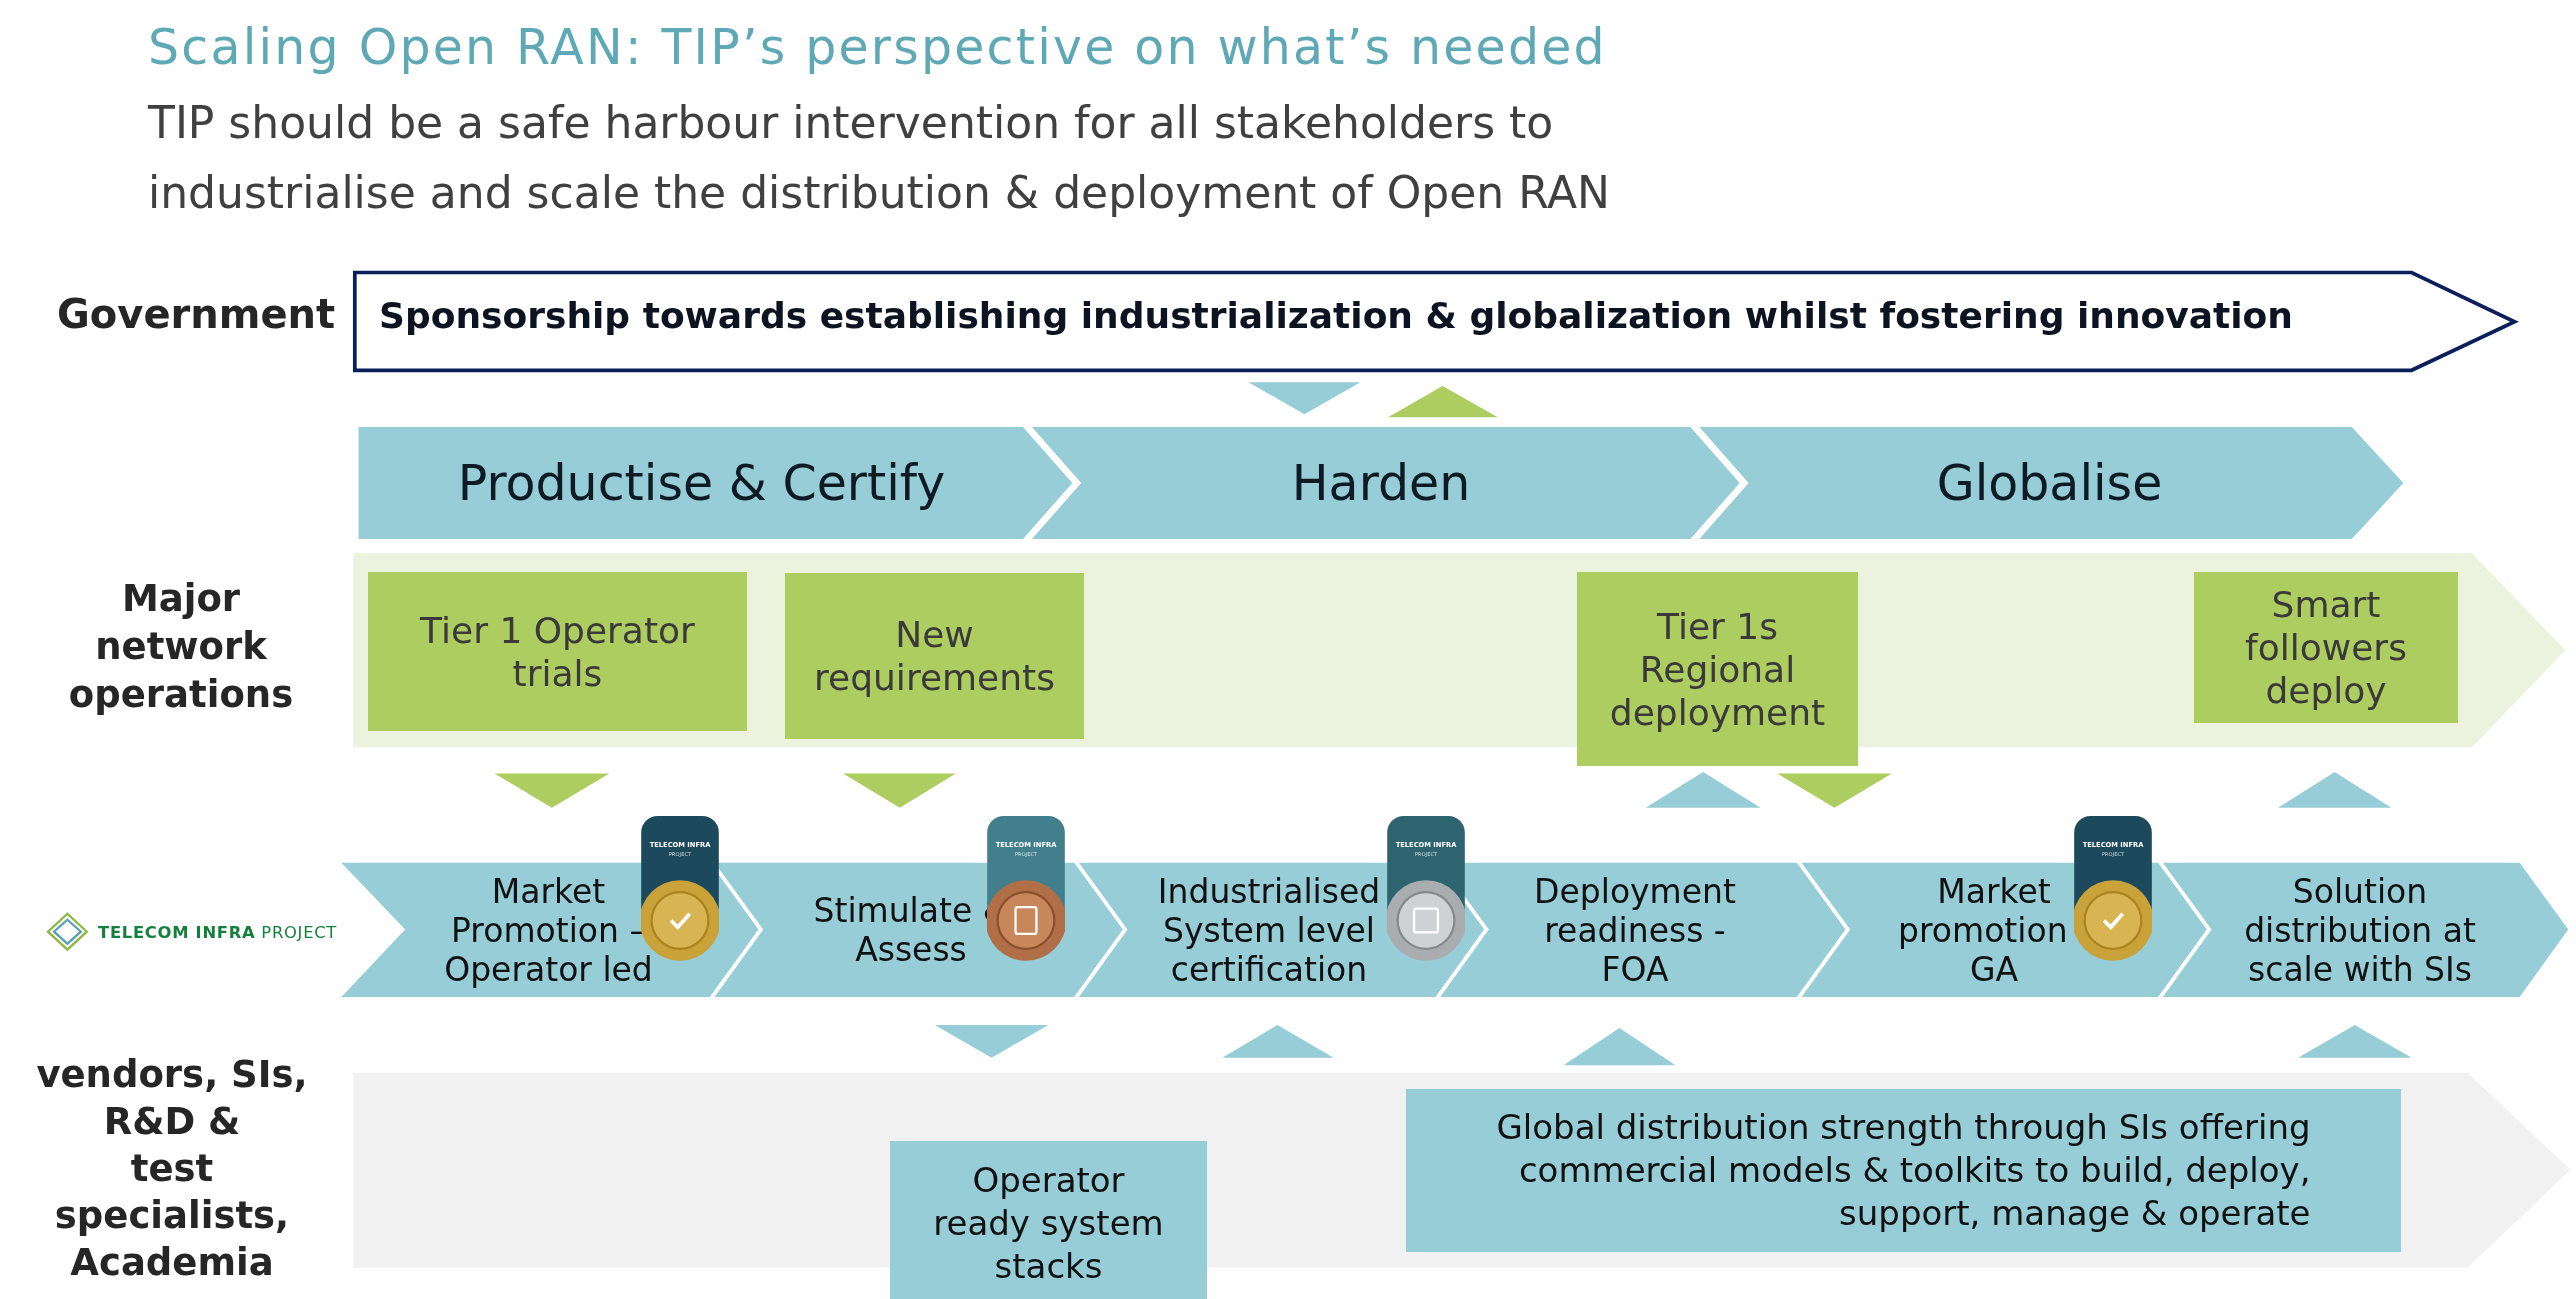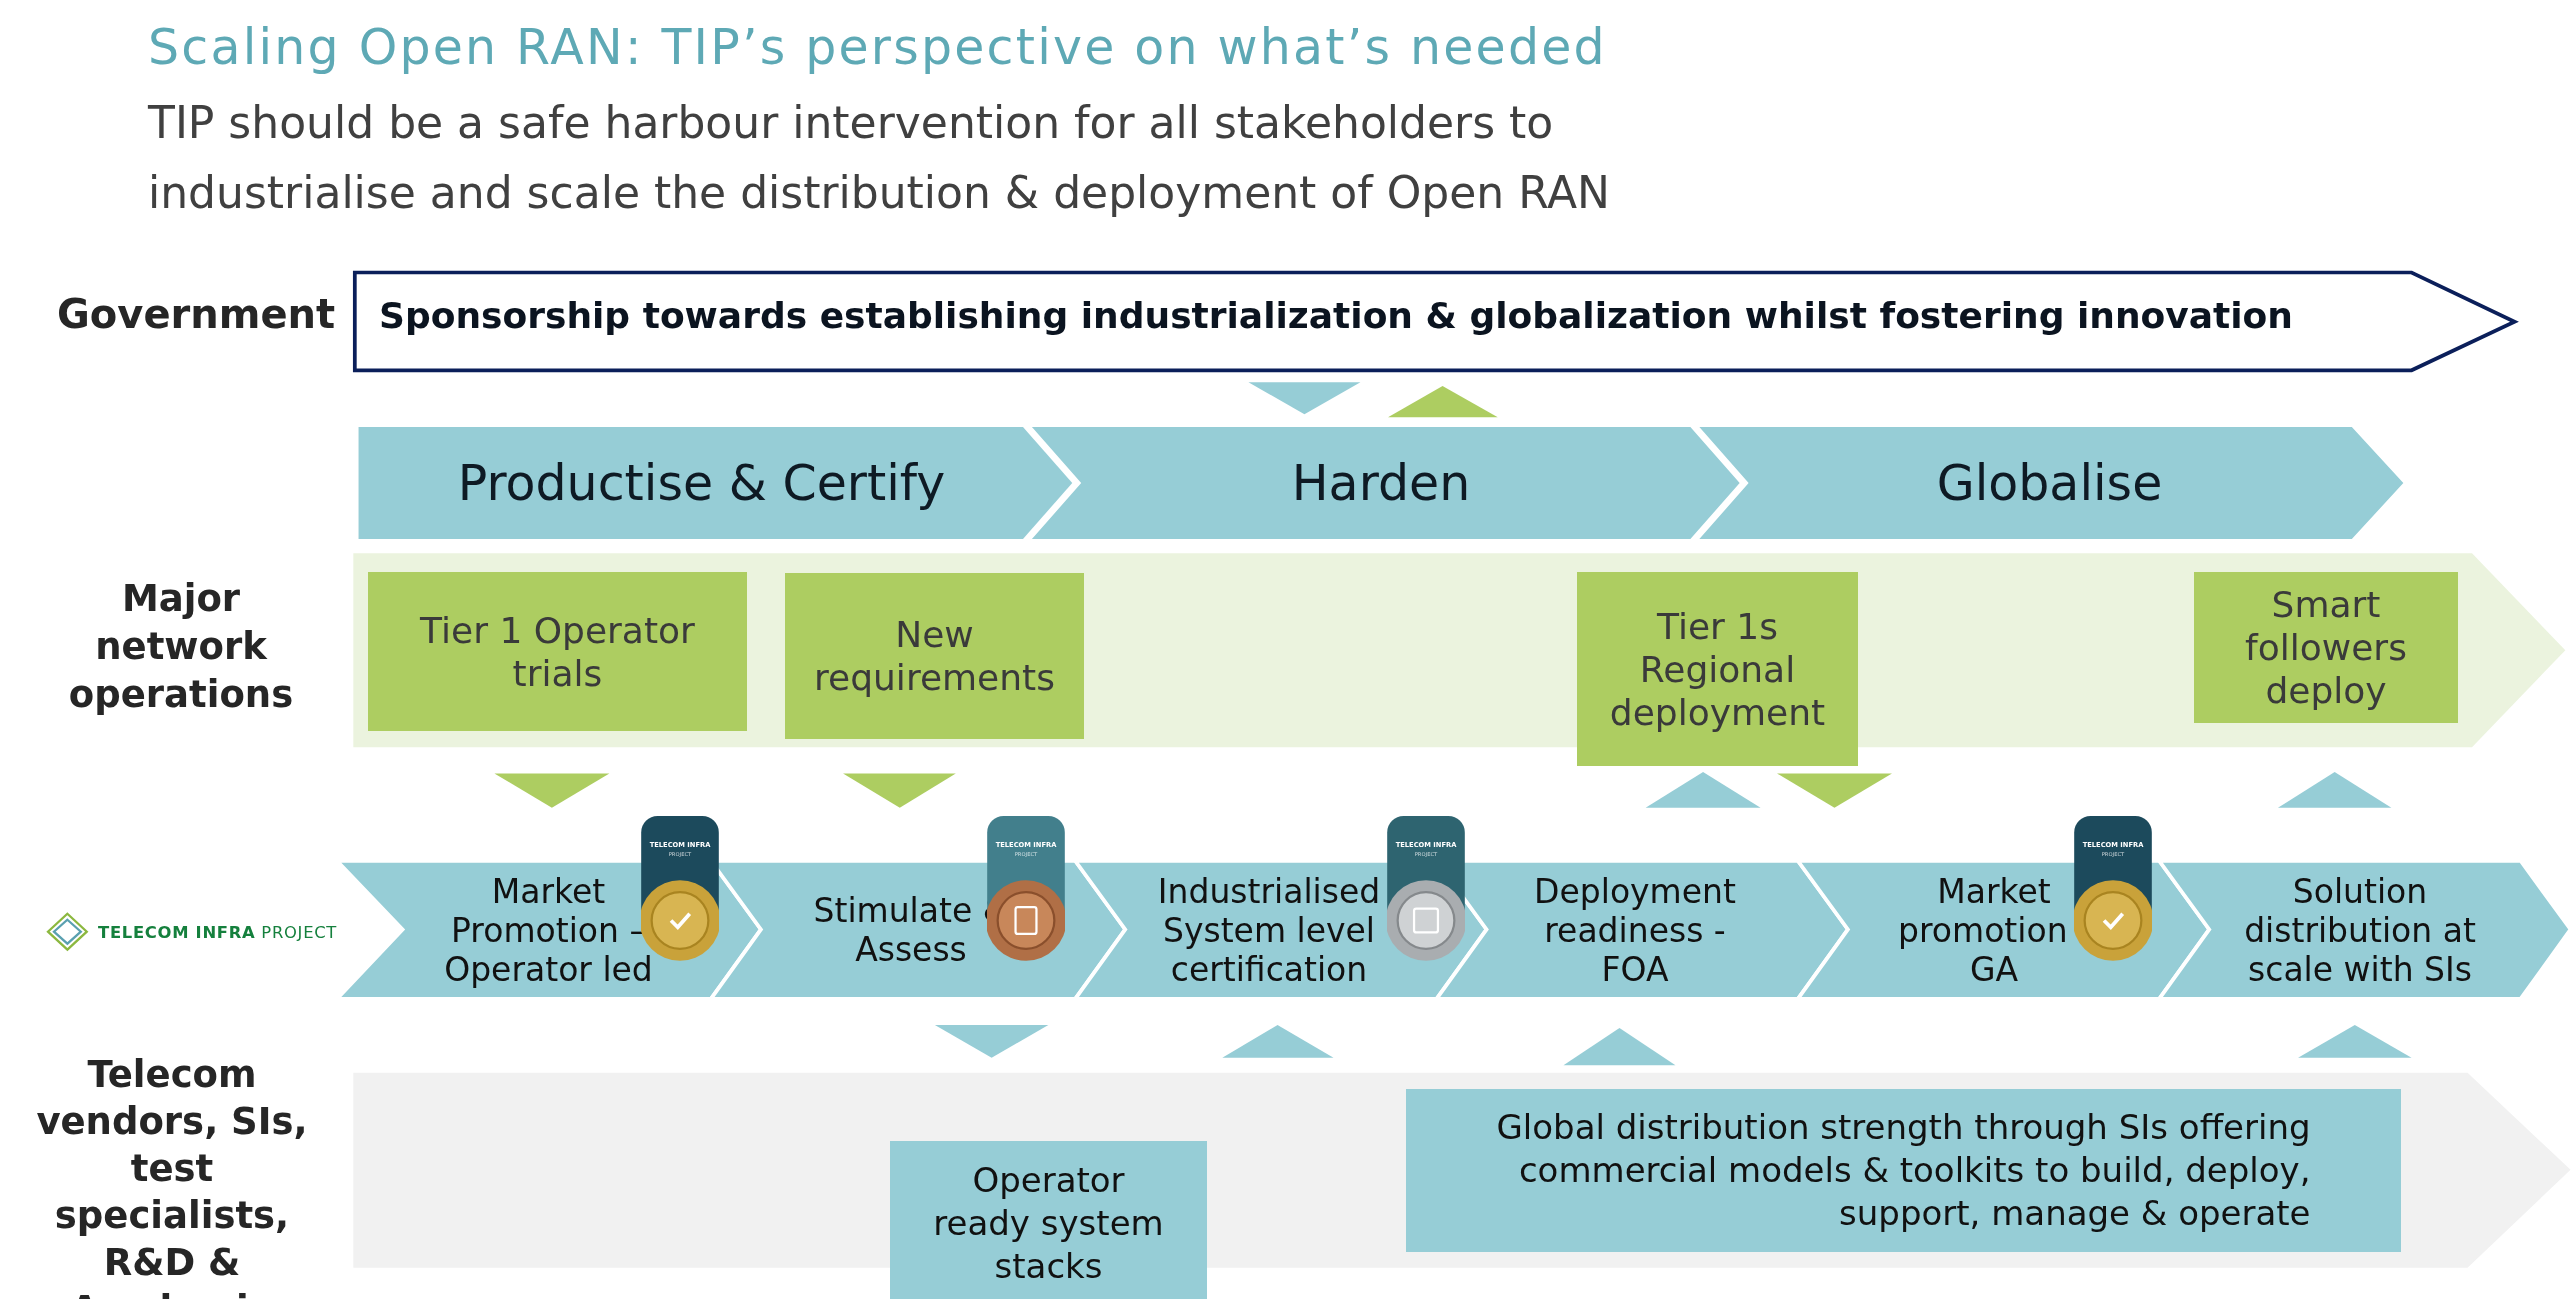--- a/index.html
+++ b/index.html
@@ -69,24 +69,23 @@
   <div>industrialise and scale the distribution &amp; deployment of Open RAN</div>
 </div>
 
 <div class="abs row-label" style="left:30px; top:290px; width:288px; text-align:left; padding-left:27px; font-size:40px;">Government</div>
 <div class="abs row-label" style="left:30px; top:575px; width:302px; line-height:48px;">
   <div>Major</div>
   <div>network</div>
   <div>operations</div>
 </div>
 <div class="abs row-label" style="left:7.5px; top:1051px; width:329px; line-height:47px;">
-  <div>Telecom</div>
   <div>vendors, SIs,</div>
+  <div>R&amp;D &amp;</div>
   <div>test specialists,</div>
-  <div>R&amp;D &amp;</div>
   <div>Academia</div>
 </div>
 
 <div class="abs gov-text">Sponsorship towards establishing industrialization &amp; globalization whilst fostering innovation</div>
 
 <div class="phase-label box-text" style="left:358px; width:687px;">Productise &amp; Certify</div>
 <div class="phase-label box-text" style="left:1060px; width:642px;">Harden</div>
 <div class="phase-label box-text" style="left:1732px; width:635px;">Globalise</div>
 
 <div class="abs green-box box-text" style="left:368px; top:572px; width:379px; height:159px;">

